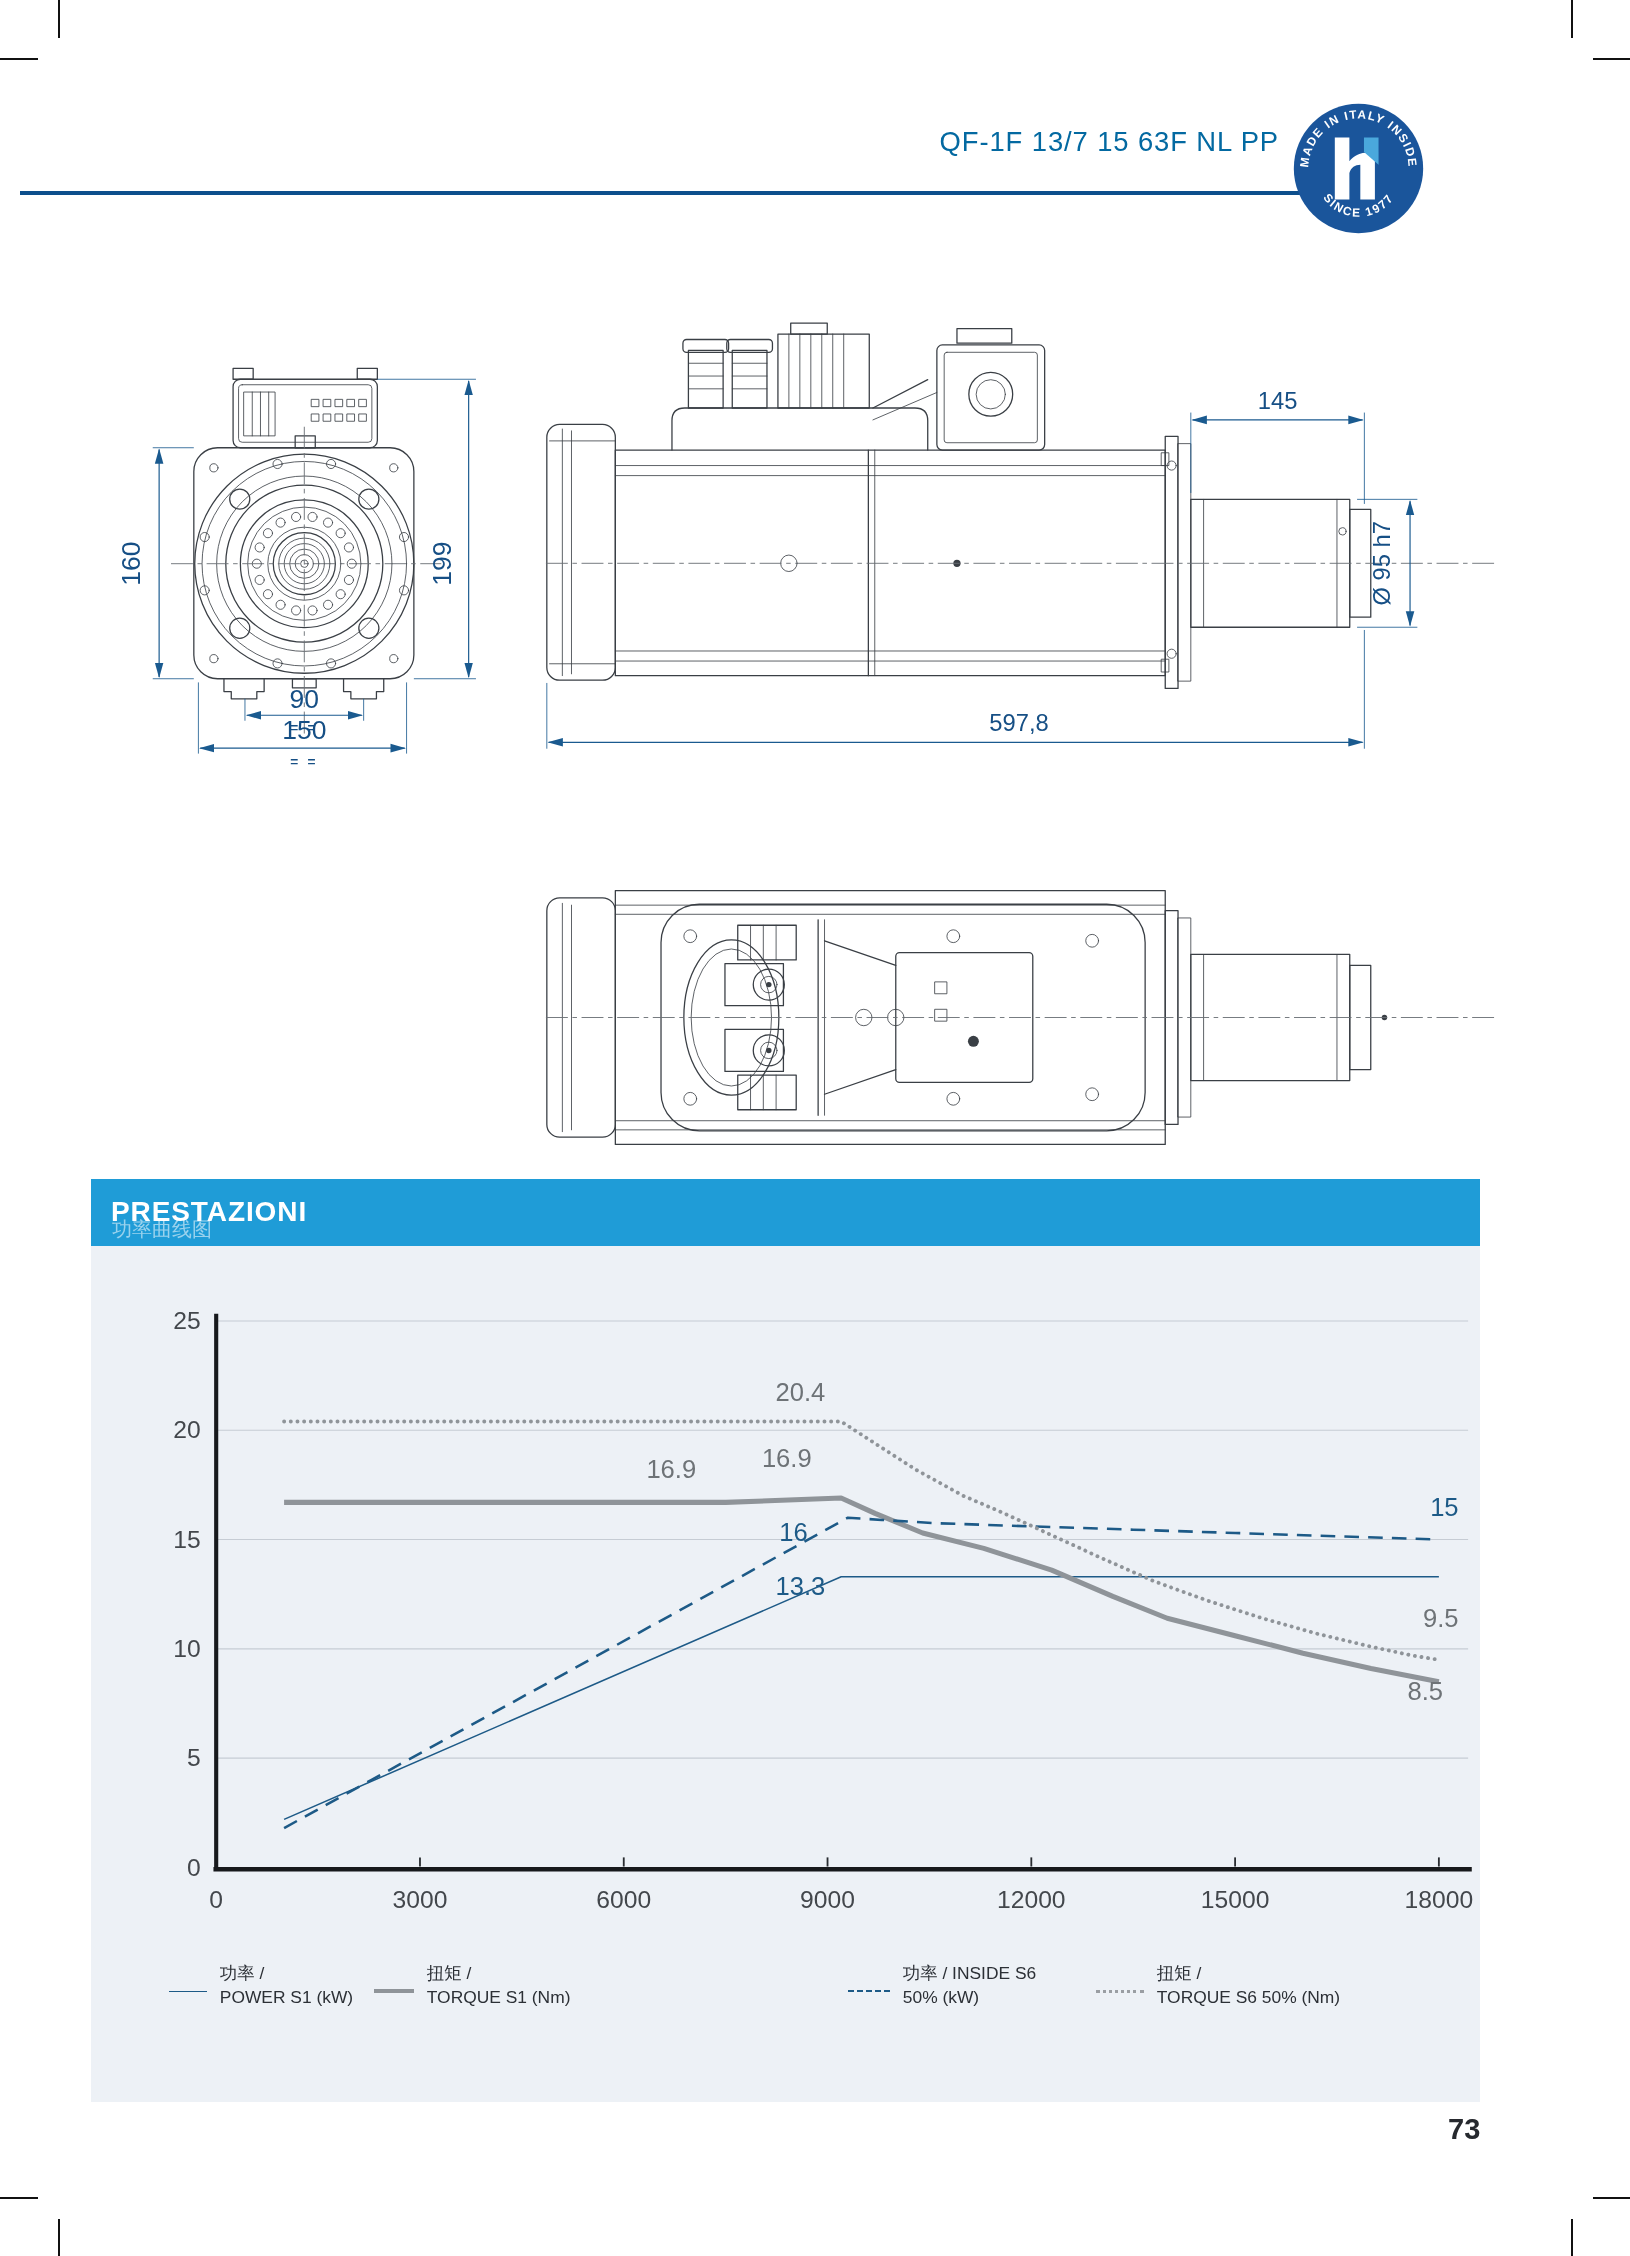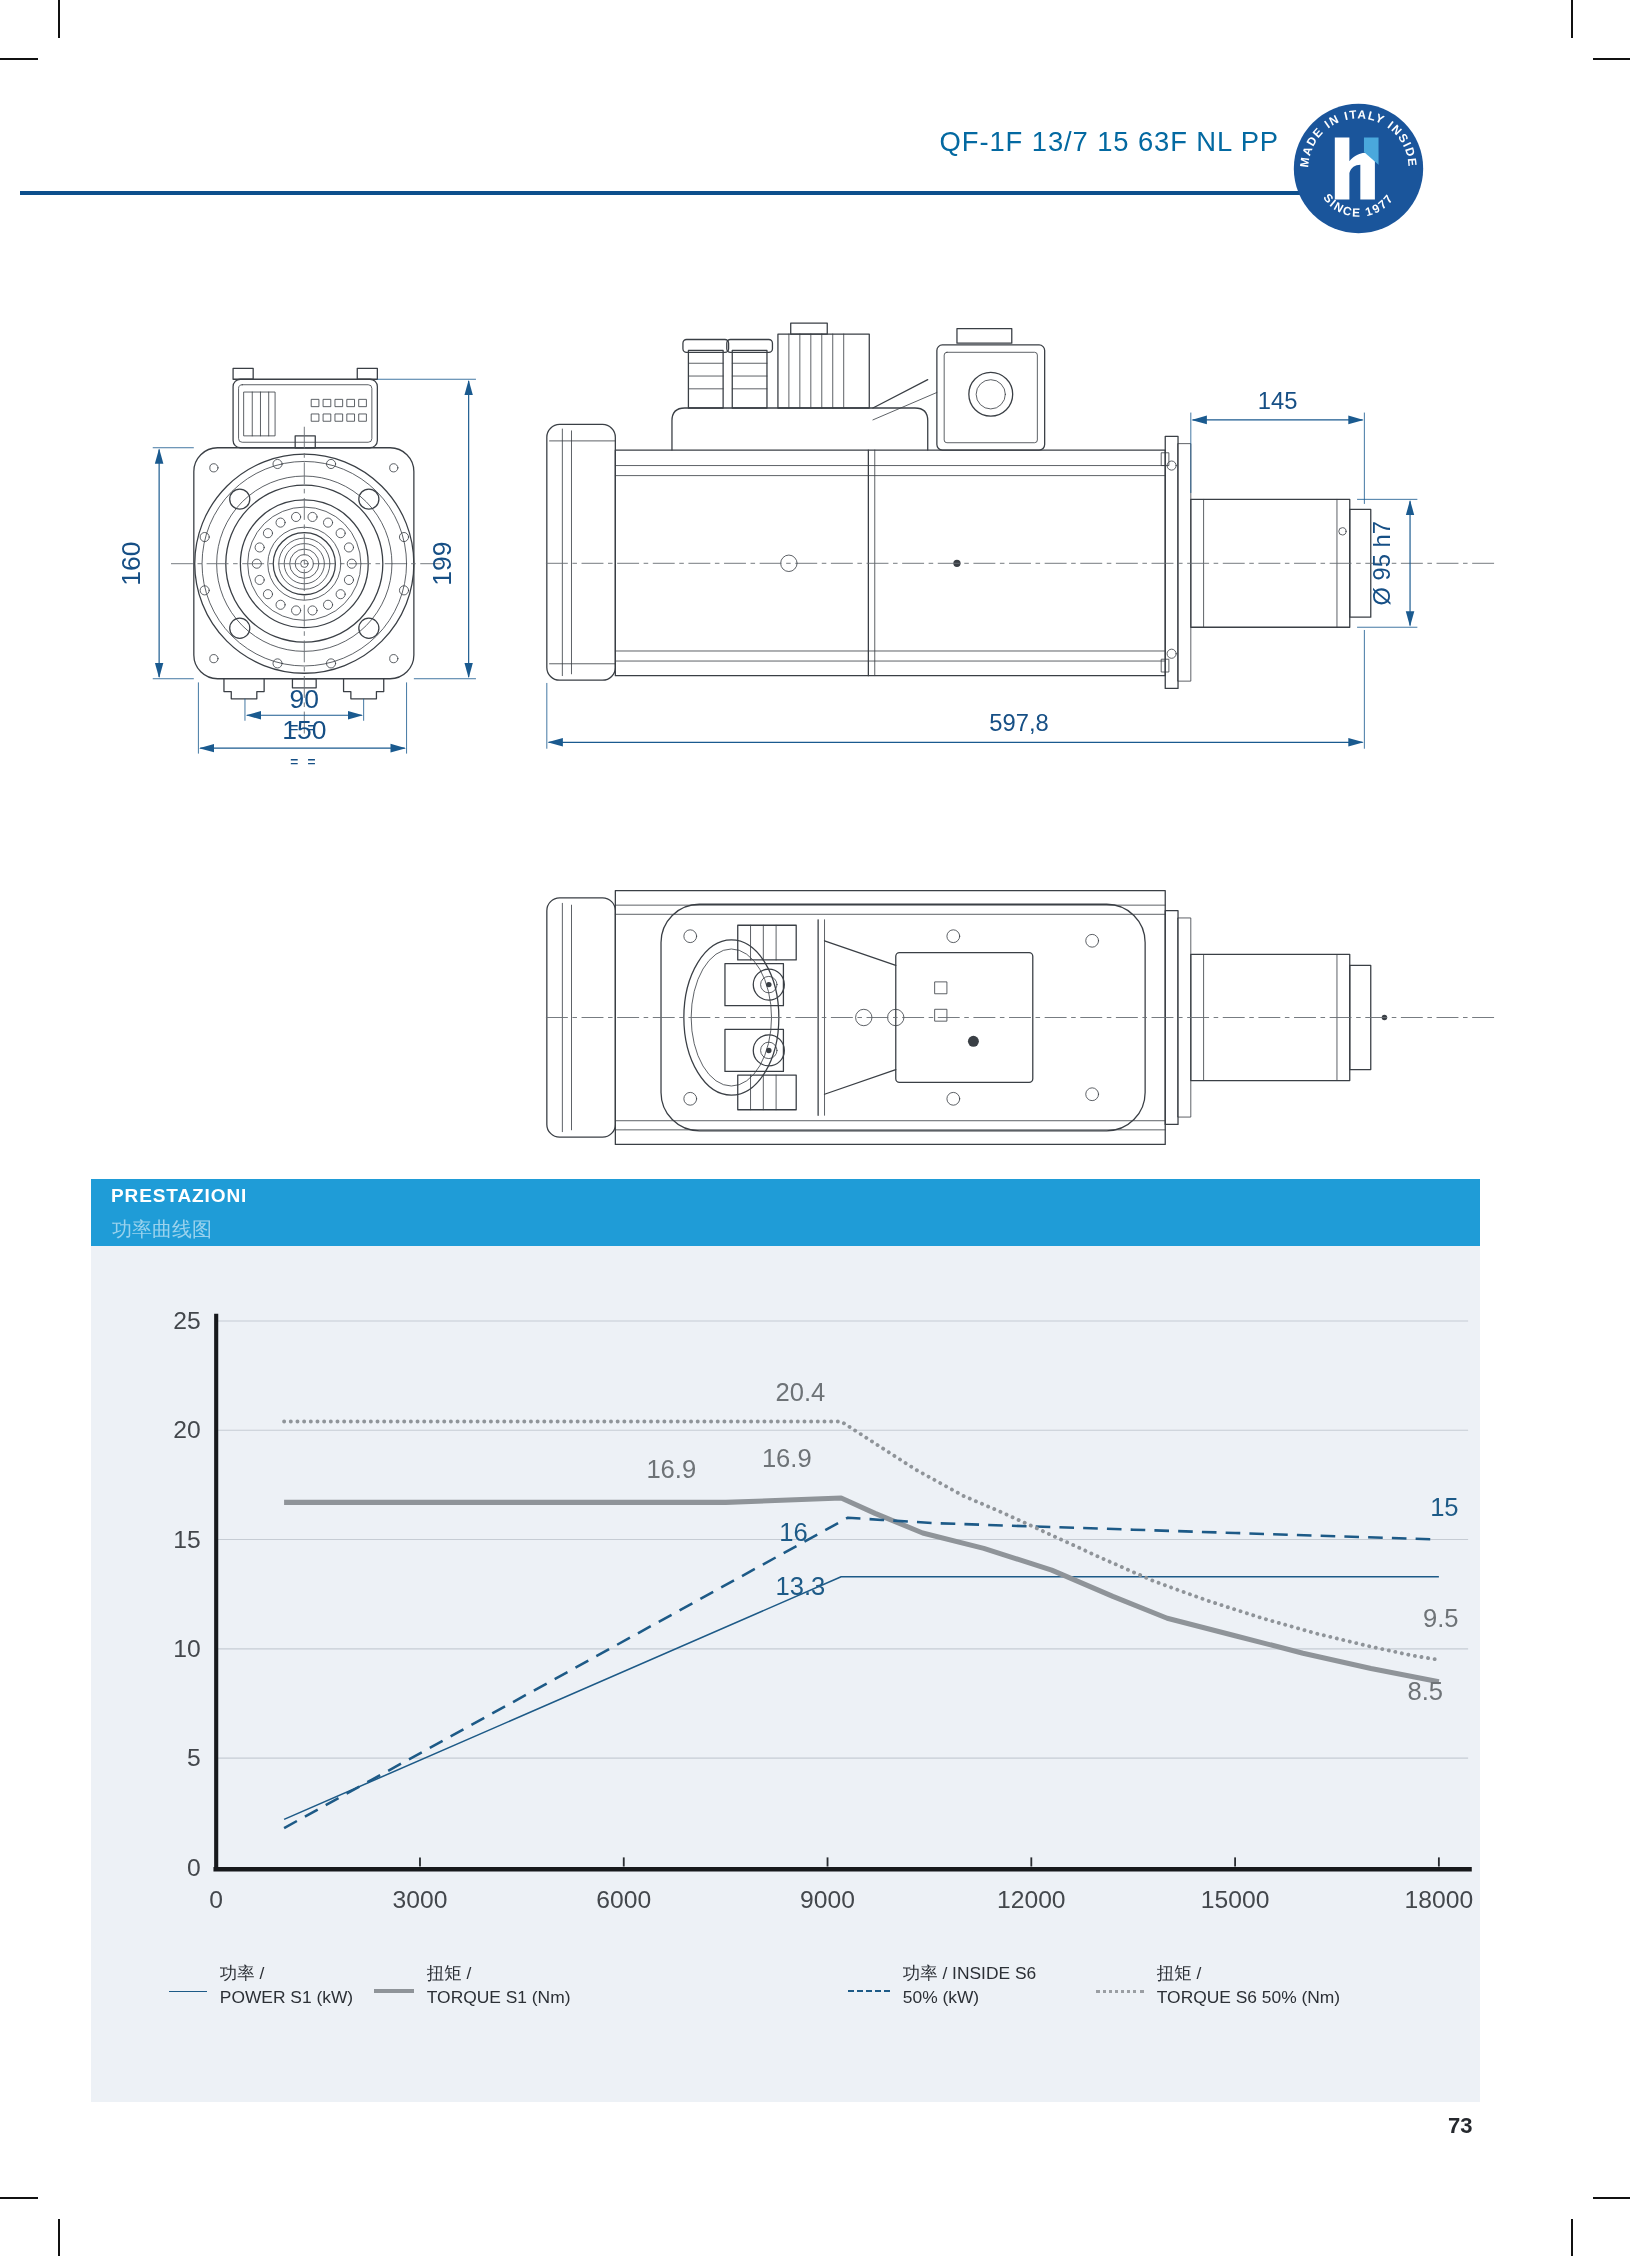--- a/index.html
+++ b/index.html
@@ -18,32 +18,32 @@
   .draw .solid{fill:#3a3f45;stroke:none;}
   .cl line{stroke:#6a6f75;stroke-width:1;stroke-dasharray:24 5 5 5;fill:none;}
   .dim line{stroke:#1a5a8f;stroke-width:1.3;}
   .dim line.ext{stroke-width:0.9;}
   .dim text{fill:#164f85;font-size:29px;text-anchor:middle;font-family:"Liberation Sans",sans-serif;}
   .dim text.eq{font-size:15px;font-weight:bold;letter-spacing:3px;}
   .dim text.small{font-size:26px;}
   
   #perf-panel{position:absolute;left:91px;top:1179px;width:1389px;height:923px;background:#edf1f6;}
   #perf-header{position:absolute;left:0;top:0;width:1389px;height:67px;background:#1f9cd7;}
-  #perf-header .t1{position:absolute;left:20px;top:6px;font-size:19px;font-weight:bold;color:#fff;letter-spacing:0.9px;}
+  #perf-header .t1{position:absolute;left:20px;top:17px;font-size:28px;font-weight:bold;color:#fff;letter-spacing:0.9px;}
   #perf-header .t2{position:absolute;left:21px;top:37px;font-size:20px;color:rgba(255,255,255,0.55);font-family:Liberation Mono, monospace;}
   #perf-chart{position:absolute;left:0;top:67px;}
   
   .legend-item{position:absolute;top:782px;display:flex;align-items:center;}
   .legend-text{margin-left:12.8px;font-size:17.4px;color:#2c3036;line-height:1.4;}
   .swatch{display:inline-block;height:0;margin-top:12px;}
   .sw-thin{width:38px;border-top:1.8px solid #1d5a87;}
   .sw-thick{width:40px;border-top:4.6px solid #8f9499;}
   .sw-dashed{width:42px;border-top:2.7px dashed #1d5a87;}
   .sw-dotted{width:48px;border-top:3.7px dotted #9a9ea3;}
-  #page-number{position:absolute;left:1448px;top:2113px;font-size:22px;font-weight:bold;color:#26292e;}
+  #page-number{position:absolute;left:1448px;top:2113px;font-size:29px;font-weight:bold;color:#26292e;}
   
   #badge{position:absolute;left:1292px;top:102px;}
 </style>
 </head>
 <body>
 
 <div id="page">
 
   <div class="crop" style="left:58px;top:0;width:1.8px;height:38px;"></div>
   <div class="crop" style="left:0;top:58px;width:38px;height:1.8px;"></div>

